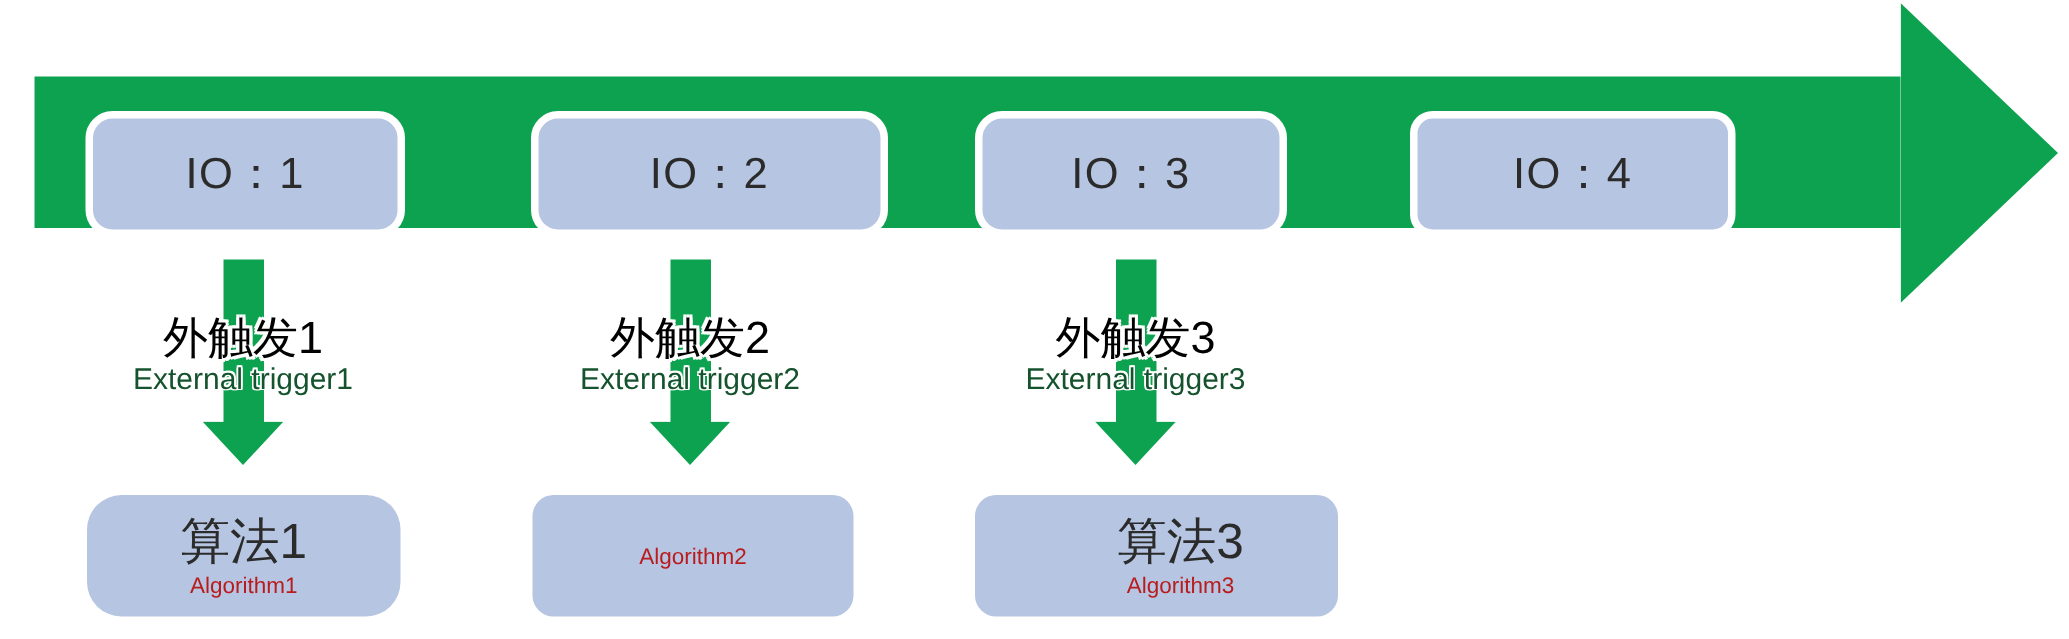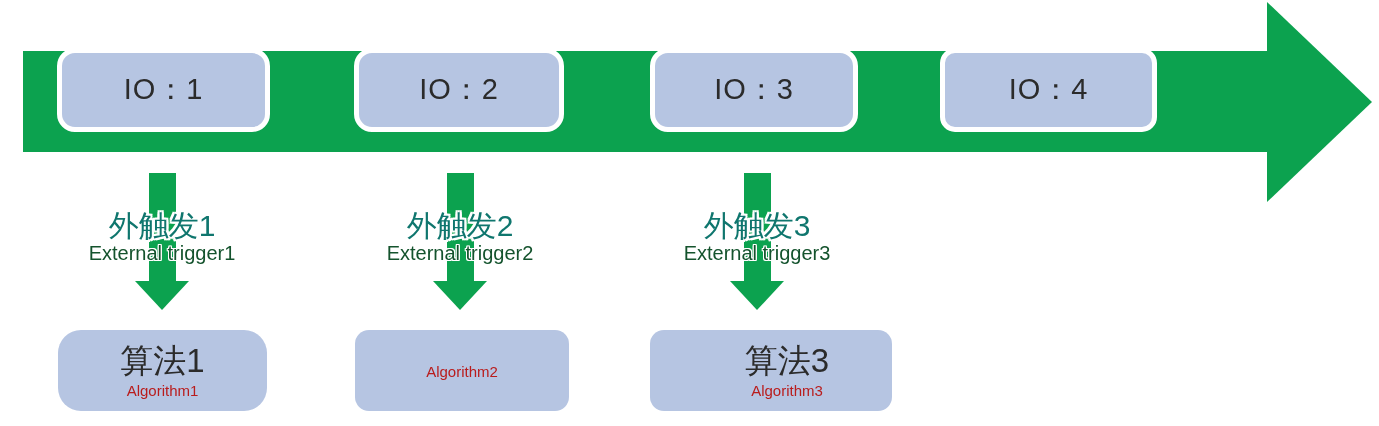--- a/index.html
+++ b/index.html
@@ -5,39 +5,39 @@
   html,body{margin:0;padding:0;background:#ffffff;}
   body{font-family:"Liberation Sans","DejaVu Sans",sans-serif;}
   .canvas{position:relative;width:1379px;height:426px;background:#ffffff;overflow:hidden;}
 
   
   .shaft{position:absolute;left:23px;top:51px;width:1244px;height:101px;background:#0ca24f;}
   .arrowhead{position:absolute;left:1267px;top:2px;width:105px;height:200px;background:#0ca24f;
              clip-path:polygon(0 0,100% 50%,0 100%);}
 
   
-  .io-box{position:absolute;top:48px;height:84px;box-sizing:border-box;
+  .io-box{position:absolute;top:74px;height:84px;box-sizing:border-box;
           background:#b6c5e2;border:5px solid #ffffff;border-radius:18px;
           display:flex;align-items:center;justify-content:center;
           font-size:29px;color:#2b2b2b;letter-spacing:1px;}
   .io1{left:57px;width:213px;}
-  .io2{left:354px;width:210px;}
+  .io2{left:354px;width:238px;}
   .io3{left:650px;width:208px;align-items:center;}
   .io4{left:940px;width:217px;border-radius:15px;}
 
   
   .down-shaft{position:absolute;top:173px;width:27px;height:110px;background:#0ca24f;}
   .down-head{position:absolute;top:281px;width:54px;height:29px;background:#0ca24f;
              clip-path:polygon(0 0,100% 0,50% 100%);}
   .t1 .down-shaft{left:149px;} .t1 .down-head{left:135px;}
   .t2 .down-shaft{left:447px;} .t2 .down-head{left:433px;}
   .t3 .down-shaft{left:744px;} .t3 .down-head{left:730px;}
 
   .trig-zh{position:absolute;top:209px;width:300px;text-align:center;
-           font-size:30px;line-height:34px;color:#0f766e;z-index:3;
+           font-size:30px;line-height:34px;color:#000000;z-index:3;
            text-shadow:-2px -2px 0 #fff,2px -2px 0 #fff,-2px 2px 0 #fff,2px 2px 0 #fff,
                         0 -2px 0 #fff,0 2px 0 #fff,-2px 0 0 #fff,2px 0 0 #fff;}
   .trig-en{position:absolute;top:245px;width:300px;text-align:center;
            font-size:20px;line-height:17px;color:#14532d;z-index:3;
            text-shadow:-1px -1px 0 #fff,1px -1px 0 #fff,-1px 1px 0 #fff,1px 1px 0 #fff,
                         0 -1px 0 #fff,0 1px 0 #fff,-1px 0 0 #fff,1px 0 0 #fff;}
   .t1 .trig-zh,.t1 .trig-en{left:12px;}
   .t2 .trig-zh,.t2 .trig-en{left:310px;}
   .t3 .trig-zh,.t3 .trig-en{left:607px;}
 

